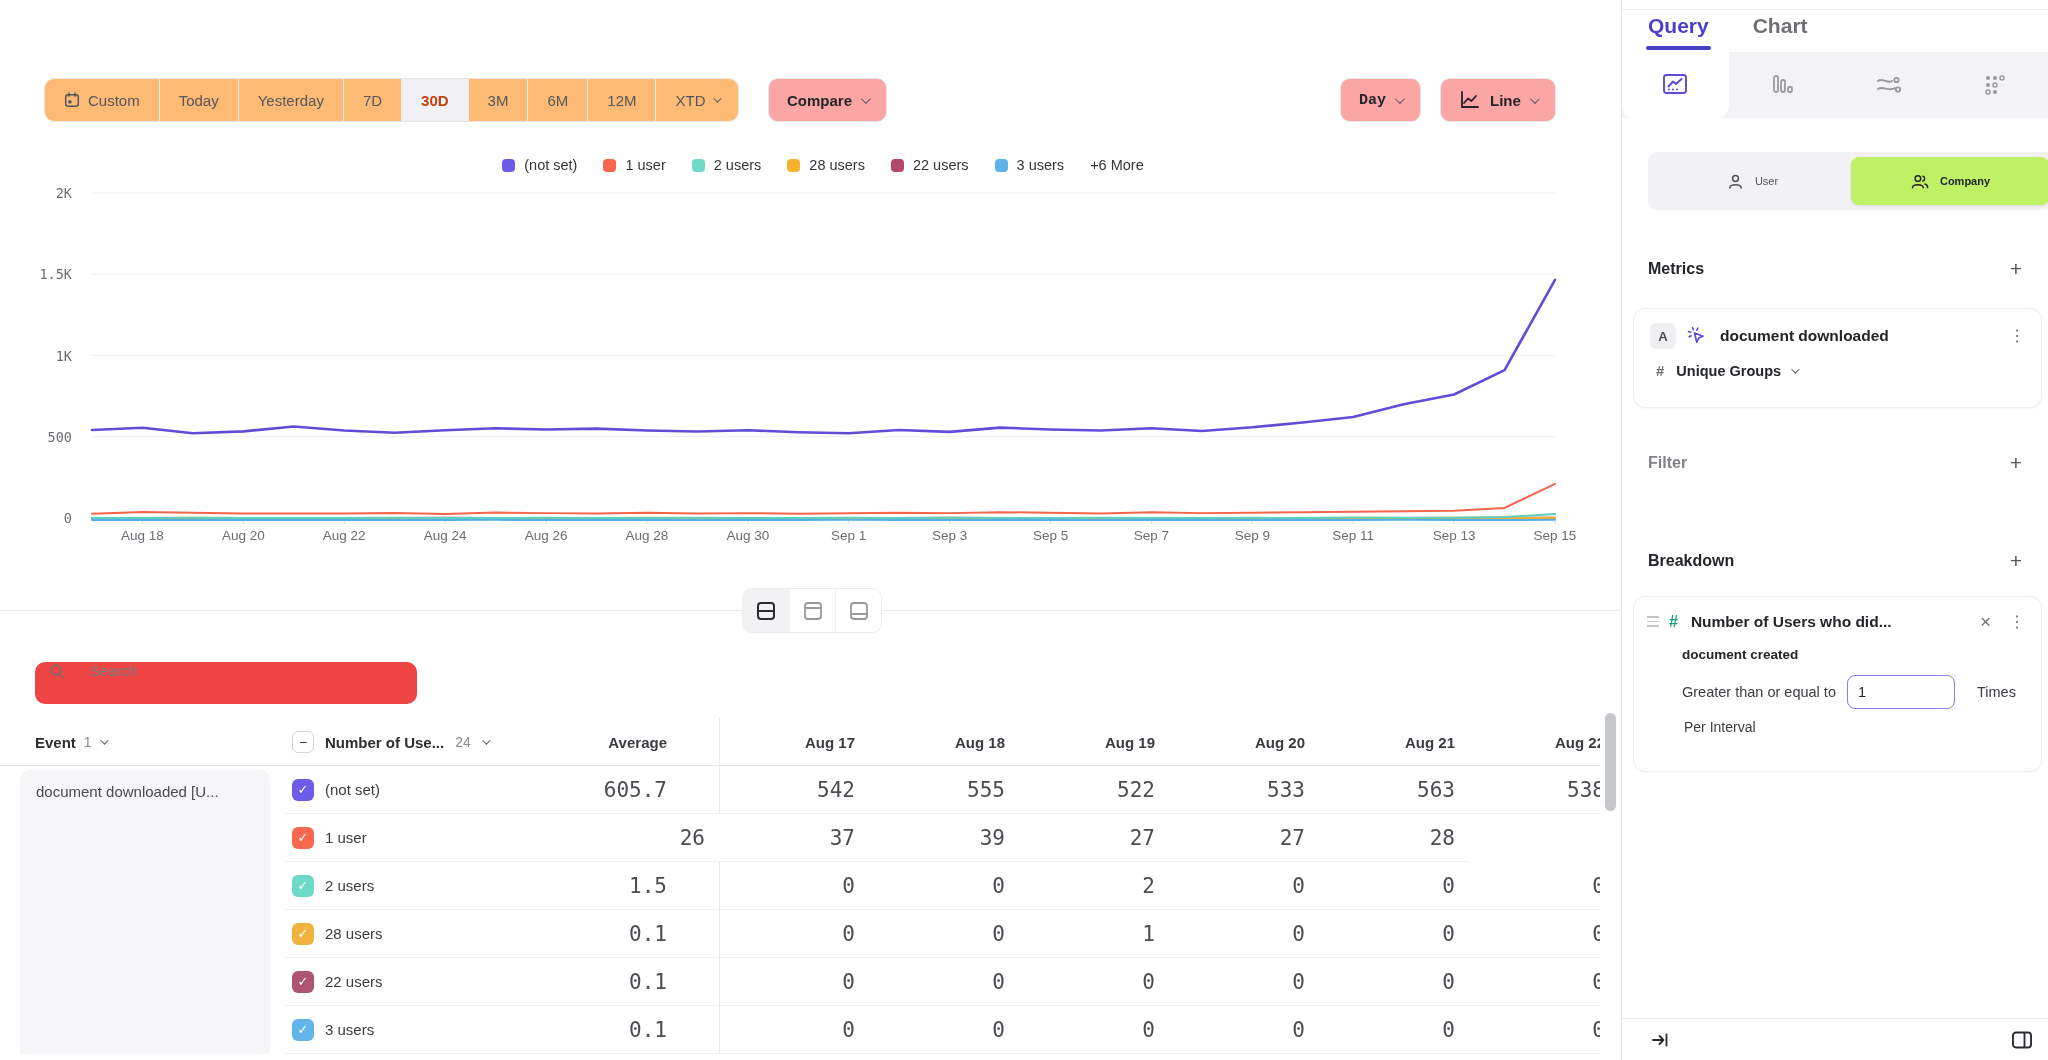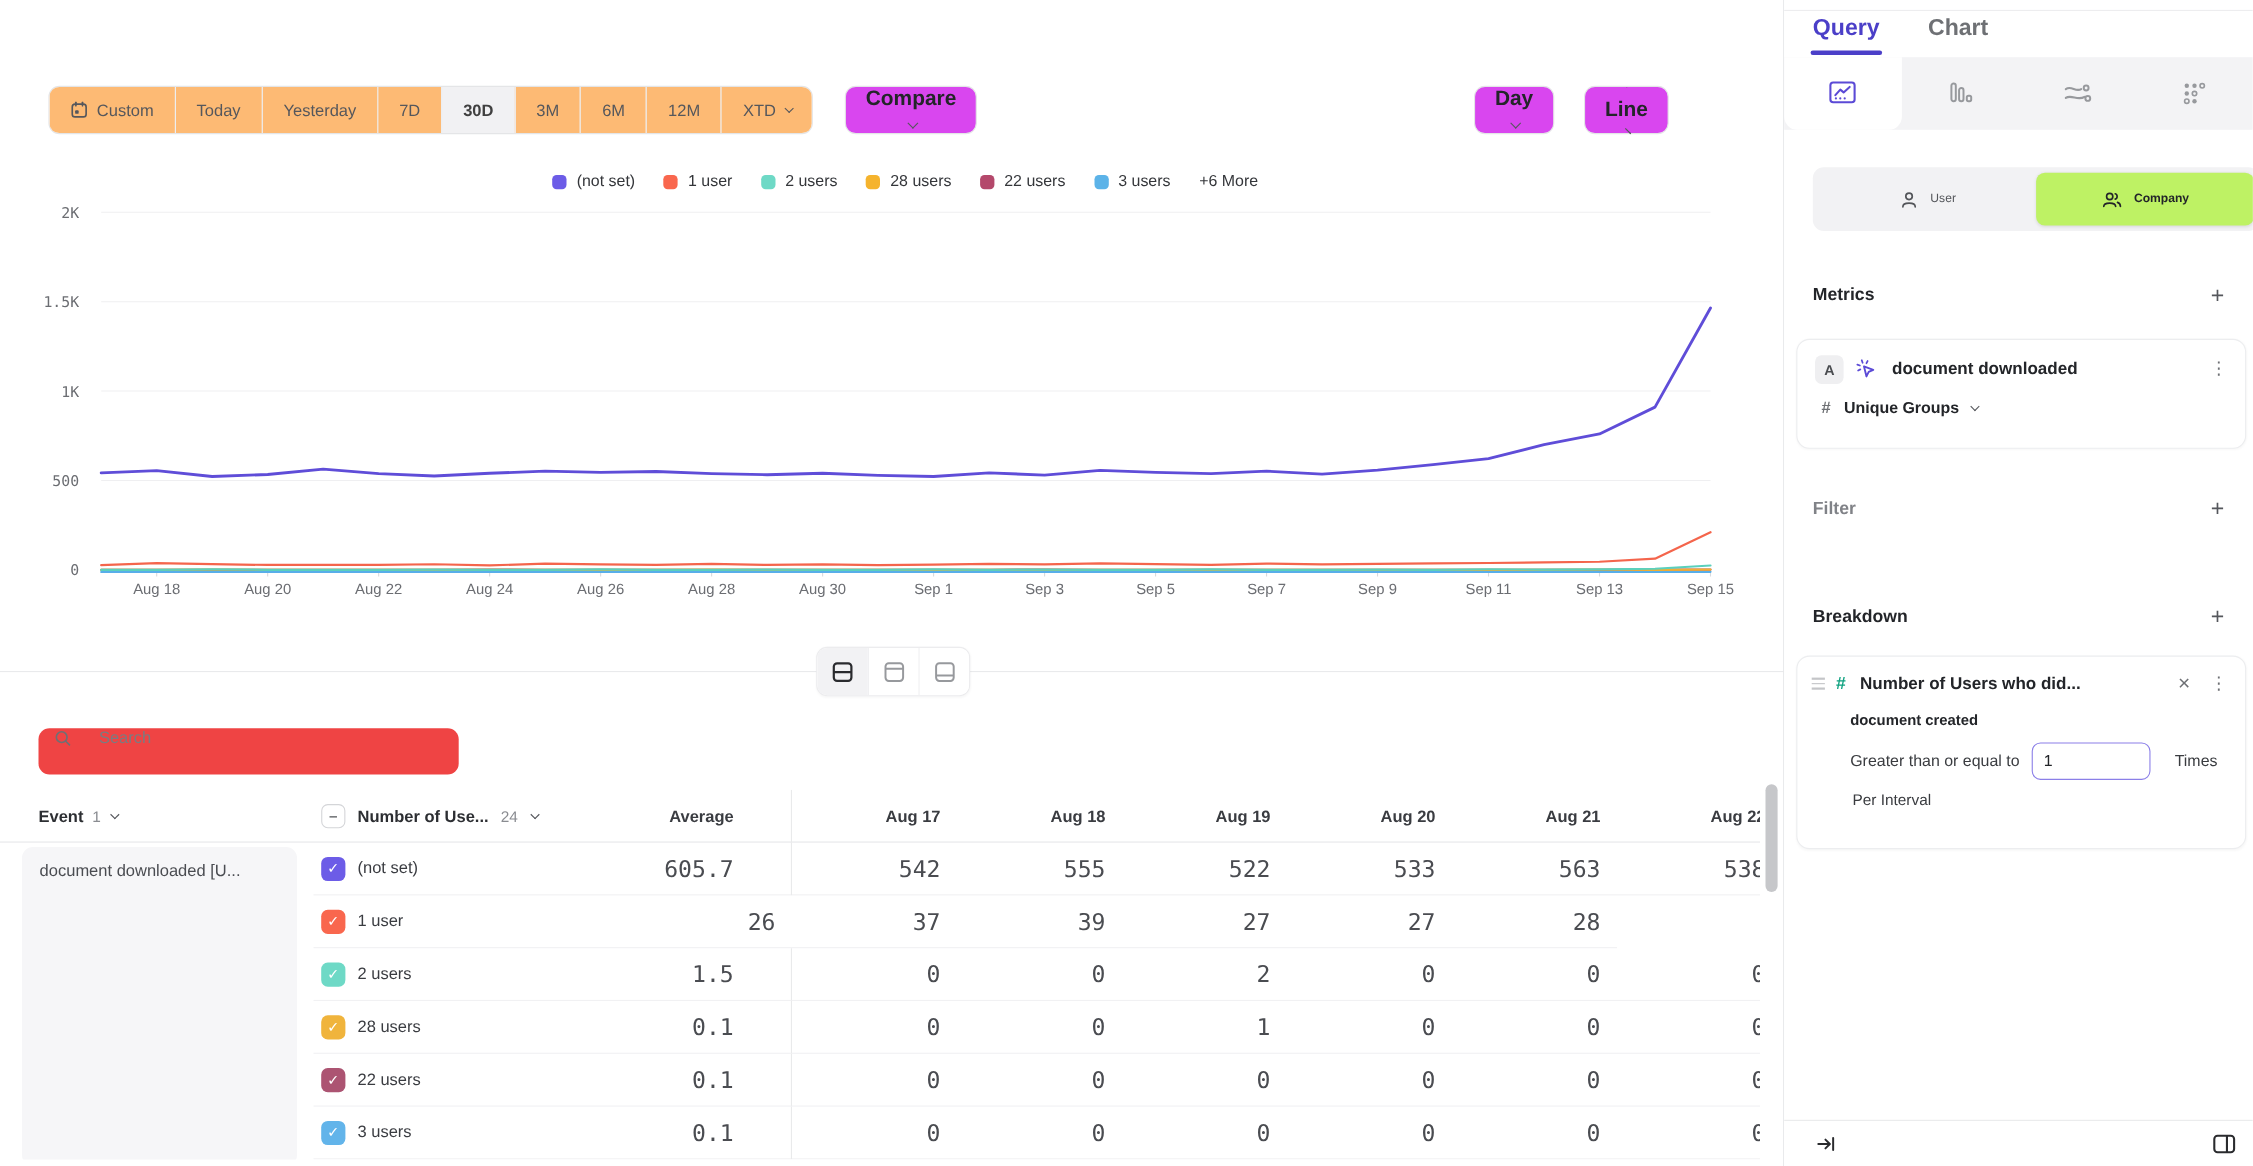--- a/index.html
+++ b/index.html
@@ -7,22 +7,22 @@
   .app { position:relative; width:2048px; height:1060px; font-family:"Liberation Sans",sans-serif; color:#232529; background:#fff; }
 
   
   .main { position:absolute; left:0; top:0; width:1622px; height:1060px; background:#fff; }
 
   
   .toolbar { position:absolute; left:0; top:78px; width:1622px; height:44px; }
   .range-group { position:absolute; left:44px; top:0; height:44px; display:flex; align-items:stretch; border:1px solid #E4E5E7; border-radius:10px; background:#fff; overflow:hidden; }
   .range-btn { display:flex; align-items:center; gap:8px; padding:0 19px; font-size:15px; color:#55575C; border-left:1px solid #EDEEF0; cursor:pointer; white-space:nowrap; background:#fdba74; }
   .range-btn:first-child { border-left:none; }
-  .range-btn.active { background:#F1F1F3; color:#404040; font-weight:700; }
-  .pill-btn { position:absolute; top:0; height:44px; display:flex; align-items:center; gap:9px; padding:0 18px; border:1px solid #E4E5E7; border-radius:10px; background:#d946ef; font-size:19px; font-weight:600; color:#232529; cursor:pointer;flex-direction:column; }
+  .range-btn.active { background:#F1F1F3; color:#c2410c; font-weight:700; }
+  .pill-btn { position:absolute; top:0; height:44px; display:flex; align-items:center; gap:9px; padding:0 18px; border:1px solid #E4E5E7; border-radius:10px; background:#fca5a5; font-size:15px; font-weight:600; color:#232529; cursor:pointer; }
   .chev { width:7px; height:7px; border-right:1.6px solid #55575C; border-bottom:1.6px solid #55575C; transform:rotate(45deg) translateY(-2px); display:inline-block; }
   .chev.small { width:6px; height:6px; }
 
   
   .legend { position:absolute; left:0; top:154px; width:1646px; height:22px; display:flex; justify-content:center; align-items:center; gap:26px; }
   .legend-item { display:flex; align-items:center; gap:9px; font-size:14.5px; color:#34363A; cursor:pointer; }
   .swatch { width:13px; height:13px; border-radius:4px; display:inline-block; }
   .legend-more { font-size:14.5px; color:#34363A; cursor:pointer; }
 
   
@@ -151,21 +151,21 @@
           </div>
           <div class="range-btn">
             <span>XTD</span>
             <span class="chev small"></span>
           </div>
         </div>
       <div class="pill-btn" style="left:768px;">
         <span>Compare</span>
         <span class="chev"></span>
       </div>
-      <div class="pill-btn" style="left:1340px;">
+      <div class="pill-btn" style="left:1340px;font-family:Liberation Mono, monospace;">
         <span>Day</span>
         <span class="chev"></span>
       </div>
       <div class="pill-btn" style="left:1440px;">
         <svg width="22" height="20" viewBox="0 0 22 20">
           <path d="M3 2 L3 17 L19 17" stroke="#232529" stroke-width="1.8" fill="none" stroke-linecap="round"></path>
           <path d="M5 13 L9 8.5 L12.5 11 L17 6" stroke="#232529" stroke-width="1.8" fill="none" stroke-linecap="round" stroke-linejoin="round"></path>
         </svg>
         <span>Line</span>
         <span class="chev"></span>

